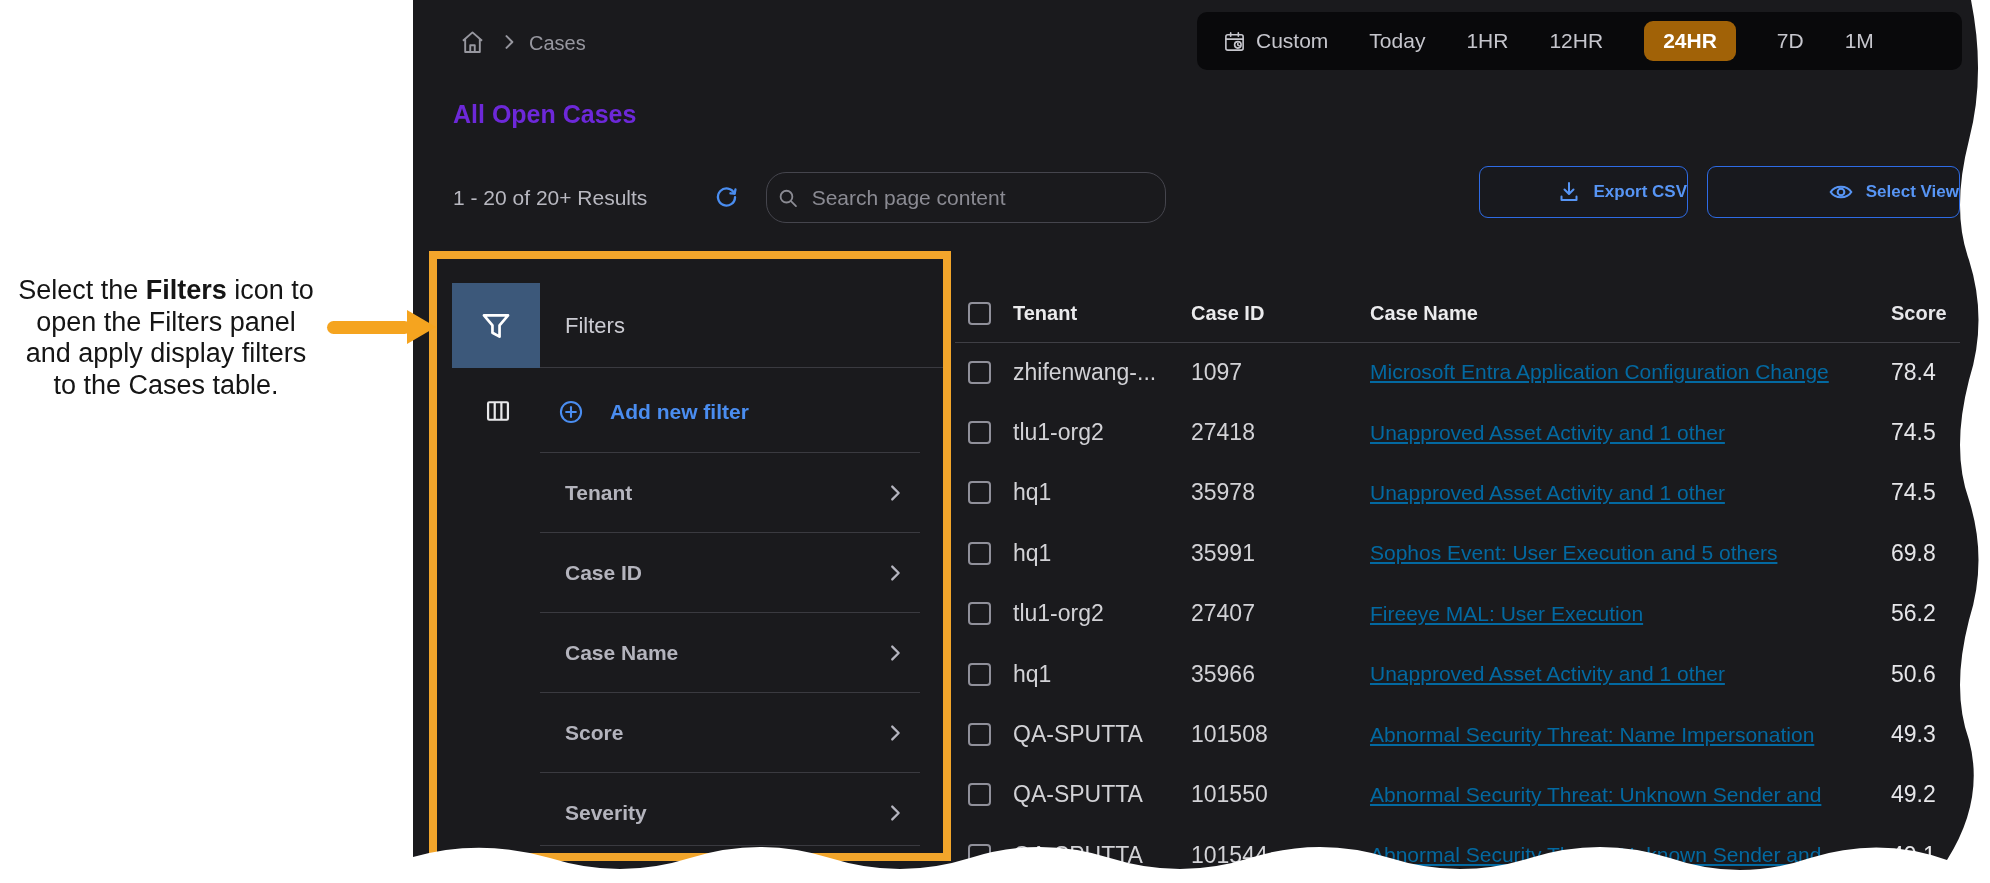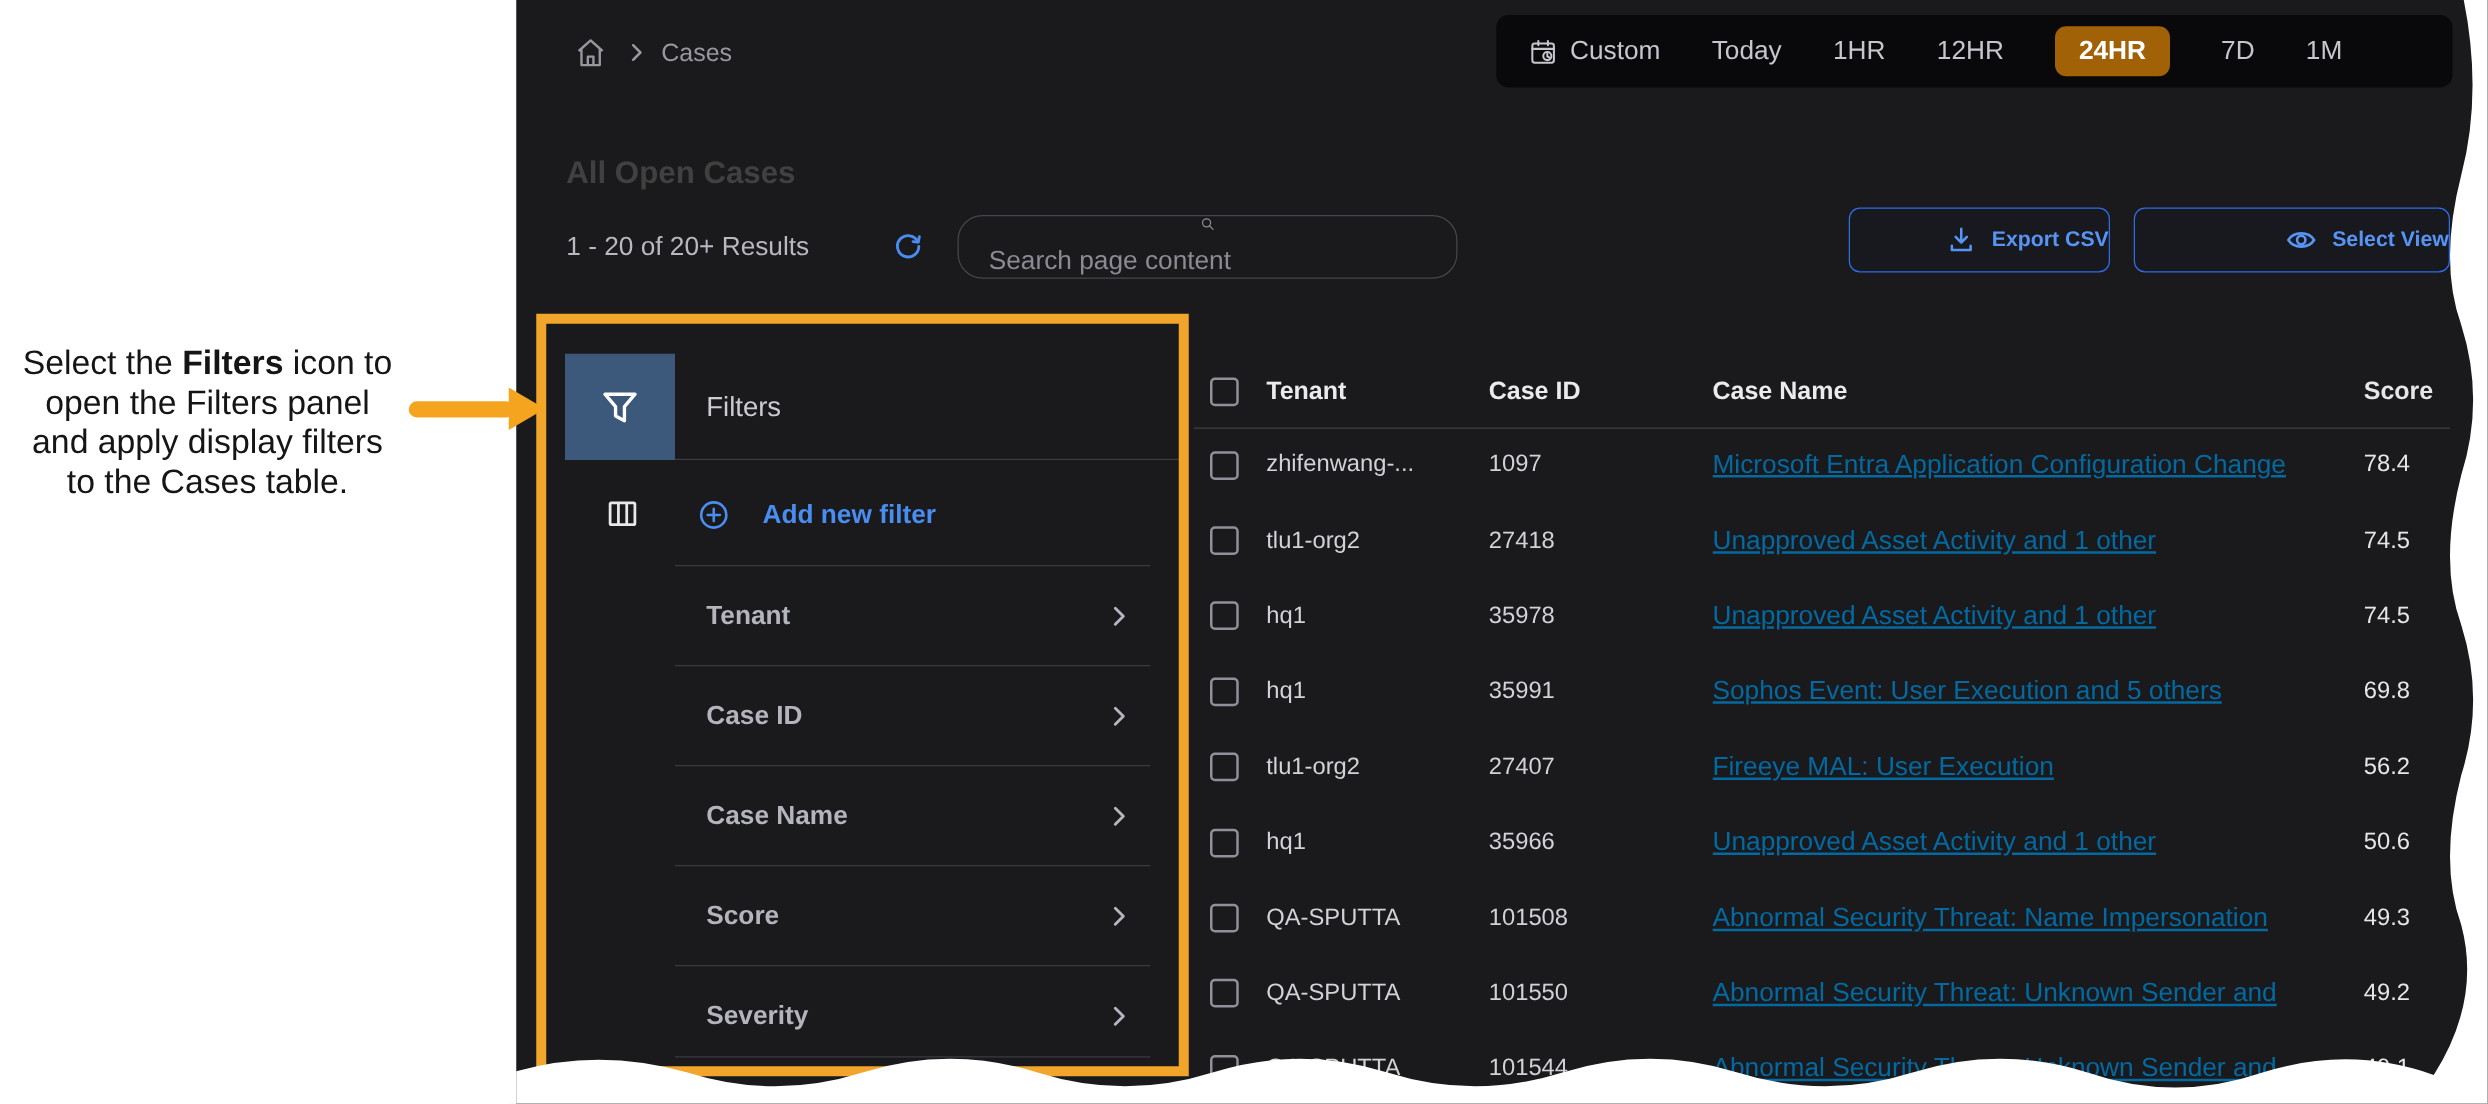--- a/index.html
+++ b/index.html
@@ -25,25 +25,25 @@
   #crumb-sep{left:499px;top:32px;width:20px;height:20px;}
   #crumb-cases{left:529px;top:32px;cursor:pointer;}
 
   
   #time-bar{left:1197px;top:12px;width:765px;height:58px;background:#09090b;border-radius:10px;
     display:flex;align-items:center;padding:0 26px;box-sizing:border-box;gap:41px;z-index:5;}
   .range-item{color:#c6c6cd;font-size:21px;white-space:nowrap;cursor:pointer;display:flex;align-items:center;gap:10px;}
   .range-item.selected{background:#a16207;color:#ffffff;font-weight:600;border-radius:9px;padding:8px 19px;}
 
   
-  #page-title{left:453px;top:100px;color:#404040;font-size:25px;font-weight:700;margin-top:24px;}
+  #page-title{left:453px;top:100px;color:#6d28d9;font-size:25px;font-weight:700;}
   #results-summary{left:453px;top:186px;color:#b8b8c0;font-size:21px;}
   #refresh-btn{left:714px;top:184px;width:25px;height:25px;cursor:pointer;}
   #search-box{left:766px;top:172px;width:400px;height:51px;border:1.5px solid #45454d;border-radius:20px;
-    display:flex;align-items:center;padding:0 24px;box-sizing:border-box;gap:11px;flex-direction:column;}
+    display:flex;align-items:center;padding:0 10px;box-sizing:border-box;gap:11px;}
   #search-input{background:transparent;border:none;outline:none;color:#d6d6da;font-size:21px;width:100%;
     font-family:inherit;}
   #search-input::placeholder{color:#8b8b93;}
 
   
   .action-btn{top:166px;height:52px;border:1.5px solid #2e6be5;border-radius:9px;box-sizing:border-box;
     display:flex;align-items:center;justify-content:flex-end;gap:12px;color:#5795f5;font-size:17px;
     font-weight:700;cursor:pointer;background:rgba(20,24,34,0.25);}
   #export-btn{left:1479px;width:209px;}
   #select-view-btn{left:1707px;width:253px;}
@@ -63,21 +63,21 @@
   .filter-row{left:540px;width:380px;height:80px;border-top:1px solid #3a3a40;display:flex;
     align-items:center;justify-content:space-between;padding:0 14px 0 25px;box-sizing:border-box;cursor:pointer;}
   .filter-row .lbl{color:#b4b4bd;font-size:21px;font-weight:600;}
   #filters-last-divider{left:540px;top:845px;width:380px;height:1px;background:#3a3a40;}
 
   
   #cases-table{left:955px;top:285px;width:1007px;height:598px;display:grid;
     grid-template-columns:58px 178px 179px 508px 84px;grid-template-rows:57px repeat(9,60.4px);}
   #cases-table .cell{display:flex;align-items:center;overflow:hidden;white-space:nowrap;}
   #cases-table .th{color:#ebebed;font-size:20px;font-weight:700;}
-  #cases-table .td{color:#d2d2d6;font-size:19px;}
+  #cases-table .td{color:#d2d2d6;font-size:23px;}
   #cases-table .score{color:#e6e6e9;padding-left:13px;}
   #cases-table .th.score{padding-left:13px;}
   a.case-link{color:#0369a1;font-size:21px;text-decoration:underline;white-space:nowrap;}
   #table-header-divider{left:955px;top:342px;width:1005px;height:1px;background:#3f3f45;}
   .cb{width:23px;height:23px;border:2px solid #90909a;border-radius:4px;box-sizing:border-box;
     display:inline-block;cursor:pointer;margin-left:13px;}
 </style>
 </head>
 <body>
 

